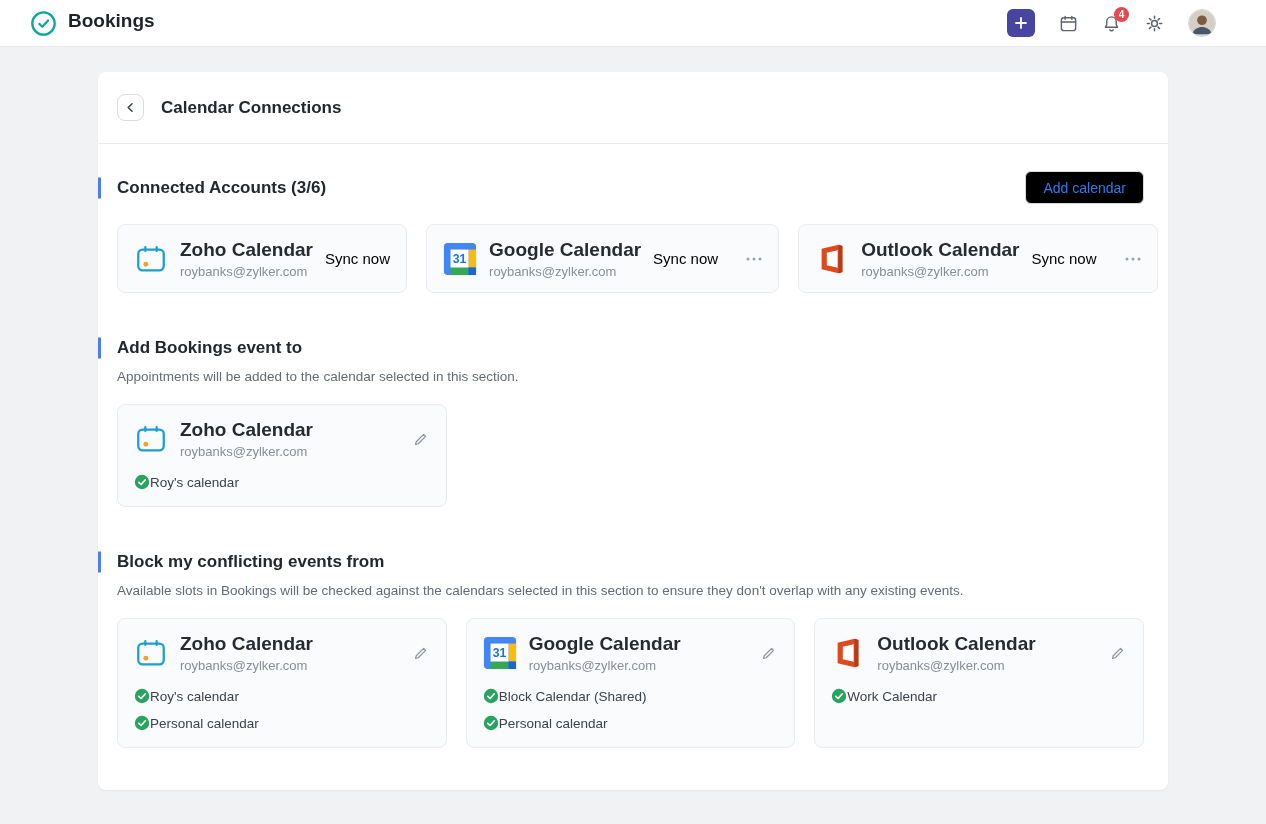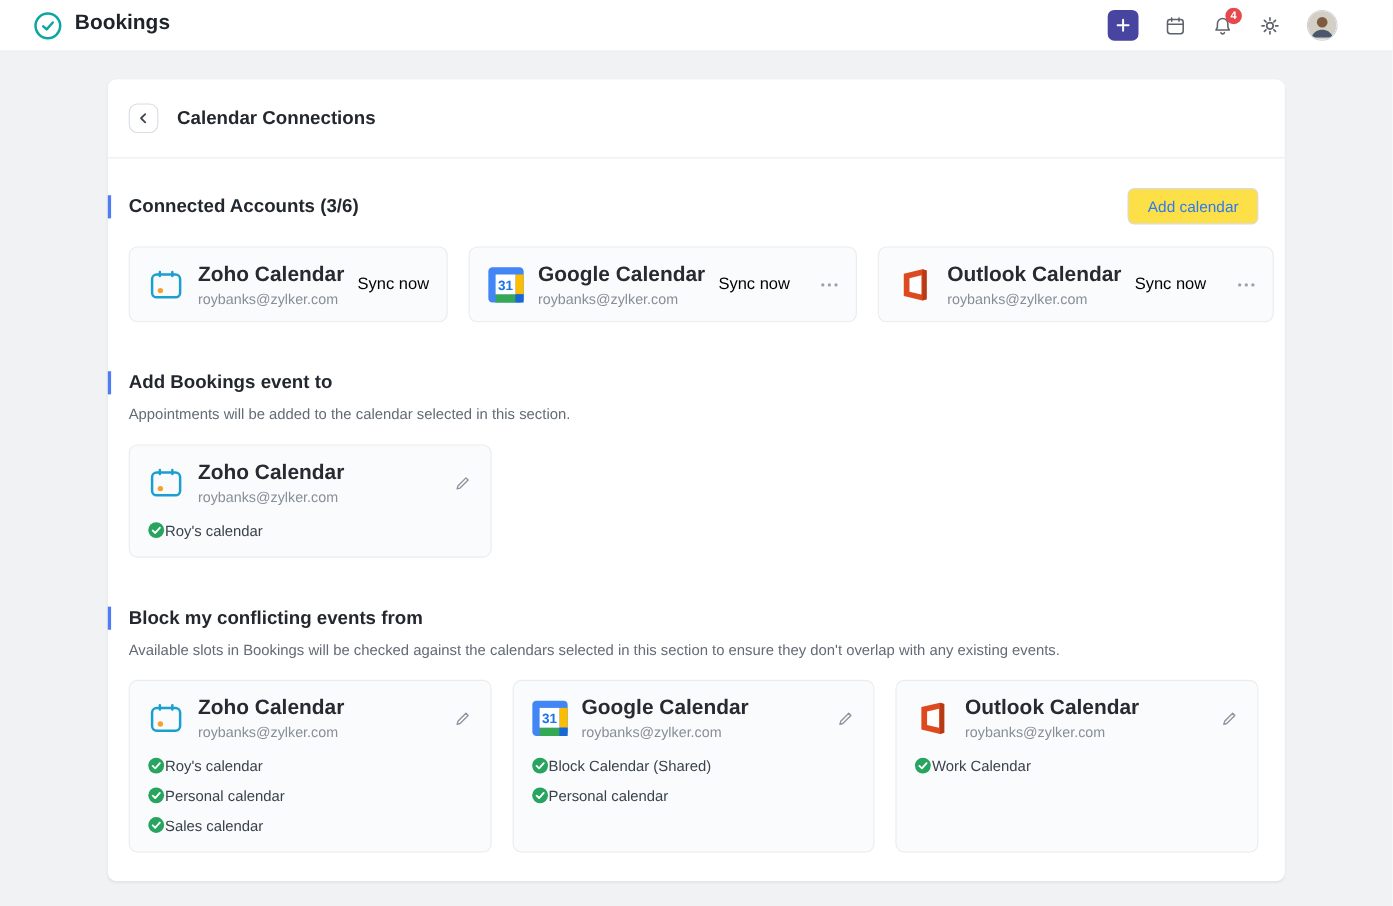--- a/index.html
+++ b/index.html
@@ -45,21 +45,21 @@
   
   .section{ padding:0 24px 0 19px; margin-top:27px; }
   .section + .section{ margin-top:45px; }
   .section-head{ display:flex; align-items:center; justify-content:space-between; }
   .section-title{ font-size:17px; font-weight:700; margin:0; position:relative; }
   .section-title::before{
     content:""; position:absolute; left:-19px; top:50%; transform:translateY(-50%);
     width:3px; height:21px; background:#4d7cf3;
   }
   .add-calendar-btn{
-    height:33px; padding:0 17px; border:1px solid #d7dade; border-radius:6px; background:#fde047;
+    height:33px; padding:0 17px; border:1px solid #d7dade; border-radius:6px; background:#000000;
     color:#2f7af0; font-size:14px; cursor:pointer; font-family:inherit;
   }
   .section-sub{ margin:11px 0 0; font-size:13.5px; color:#636b76; }
   .cards-grid{ display:grid; grid-template-columns:repeat(3,1fr); gap:19px; margin-top:20px; }
   
   .account-card{
     height:69px; background:#fafbfc; border:1px solid #e9ebee; border-radius:8px;
     display:flex; align-items:center; padding:0 16px; gap:12px;
   }
   .cal-icon{ flex:none; display:flex; }
@@ -293,29 +293,20 @@
           </li>
           <li class="cal-item">
             <span class="check">
                 <svg width="16" height="16" viewBox="0 0 16 16">
                   <circle cx="8" cy="8" r="7.2" fill="#27a45f"></circle>
                   <path d="M4.8 8.3 L7.1 10.5 L11.3 5.8" stroke="#fff" stroke-width="1.7" fill="none" stroke-linecap="round" stroke-linejoin="round"></path>
                 </svg>
               </span>
             <span>Personal calendar</span>
           </li>
-          <li class="cal-item">
-            <span class="check">
-                <svg width="16" height="16" viewBox="0 0 16 16">
-                  <circle cx="8" cy="8" r="7.2" fill="#27a45f"></circle>
-                  <path d="M4.8 8.3 L7.1 10.5 L11.3 5.8" stroke="#fff" stroke-width="1.7" fill="none" stroke-linecap="round" stroke-linejoin="round"></path>
-                </svg>
-              </span>
-            <span>Sales calendar</span>
-          </li>
         </ul>
       </div>
 
       <div class="select-card">
         <div class="select-head">
           <span class="cal-icon">
             <svg width="34" height="34" viewBox="0 0 36 36">
               <rect x="1" y="1" width="34" height="34" rx="4" fill="#4285f4"></rect>
               <rect x="27" y="8" width="8" height="19" fill="#fbbc04"></rect>
               <rect x="8" y="27" width="19" height="8" fill="#34a853"></rect>

